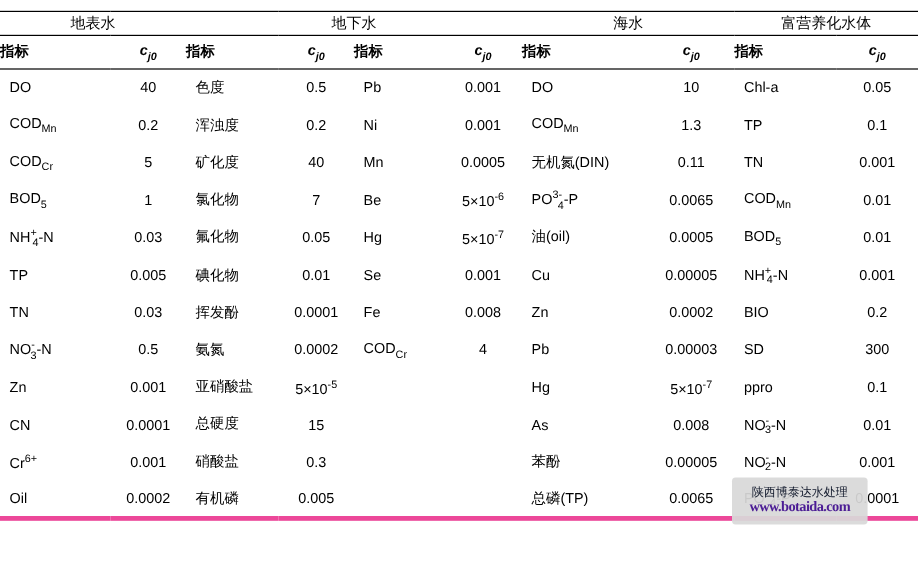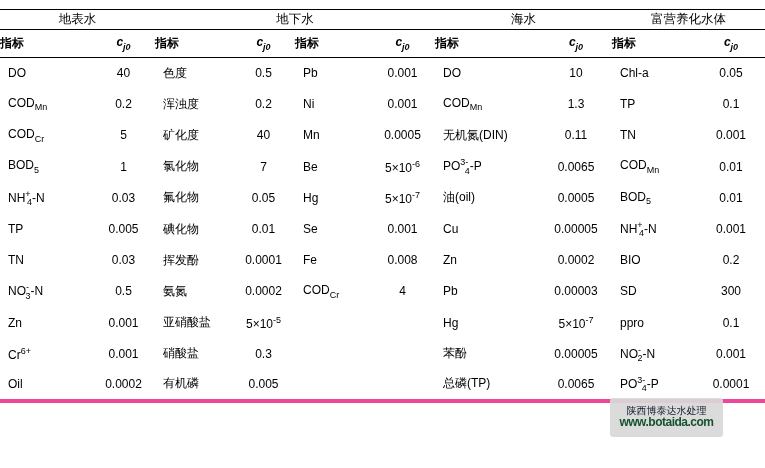--- a/index.html
+++ b/index.html
@@ -16,22 +16,22 @@
   .i{text-align:left;padding-left:8px;}
   .v{text-align:center;padding:0;}
   .cj{font-style:italic;}
   sup{font-size:9px;}
   sub{font-size:9px;margin-top:48px;}
   td sup + sub, th sup + sub{margin-left:-0.40em;}
   #watermark{position:absolute;left:610px;top:398px;width:113px;height:39px;
              background:rgba(216,216,216,0.93);border-radius:3px;z-index:5;
              display:flex;flex-direction:column;justify-content:center;align-items:center;line-height:1.1;}
   #watermark .w1{font-size:10px;color:#0f172a;white-space:nowrap;}
-  #watermark .w2{font-size:12px;font-weight:bold;color:#14532d;white-space:nowrap;
-                 font-family:Liberation Sans, sans-serif;letter-spacing:-0.5px;}
+  #watermark .w2{font-size:12px;font-weight:bold;color:#4c1d95;white-space:nowrap;
+                 font-family:Liberation Serif, serif;letter-spacing:-0.5px;}
 </style>
 </head>
 <body>
 
 <table>
   <colgroup>
     <col style="width:92px">
       <col style="width:63px">
     <col style="width:77px">
       <col style="width:63px">
@@ -165,20 +165,32 @@
       <td class="i">亚硝酸盐</td>
         <td class="v">5×10<sup>-5</sup></td>
       <td class="i"></td>
         <td class="v"></td>
       <td class="i">Hg</td>
         <td class="v">5×10<sup>-7</sup></td>
       <td class="i">ppro</td>
         <td class="v">0.1</td>
     </tr>
     <tr>
+      <td class="i">CN</td>
+        <td class="v">0.0001</td>
+      <td class="i">总硬度</td>
+        <td class="v">15</td>
+      <td class="i"></td>
+        <td class="v"></td>
+      <td class="i">As</td>
+        <td class="v">0.008</td>
+      <td class="i">NO<sup>-</sup><sub>3</sub>-N</td>
+        <td class="v">0.01</td>
+    </tr>
+    <tr>
       <td class="i">Cr<sup>6+</sup></td>
         <td class="v">0.001</td>
       <td class="i">硝酸盐</td>
         <td class="v">0.3</td>
       <td class="i"></td>
         <td class="v"></td>
       <td class="i">苯酚</td>
         <td class="v">0.00005</td>
       <td class="i">NO<sup>-</sup><sub>2</sub>-N</td>
         <td class="v">0.001</td>

